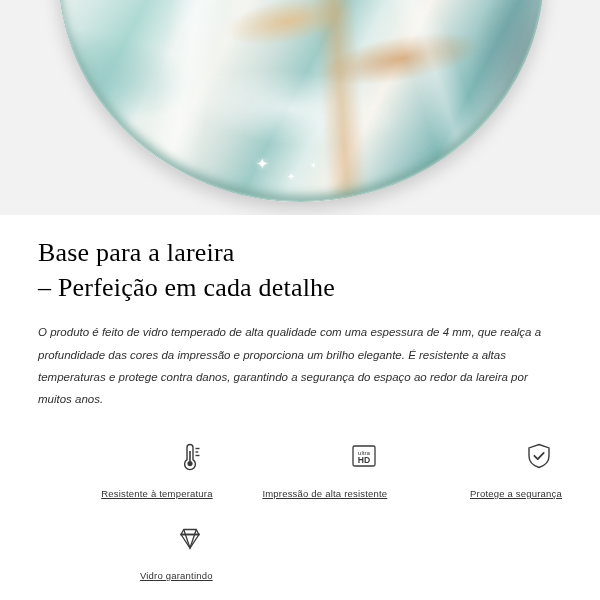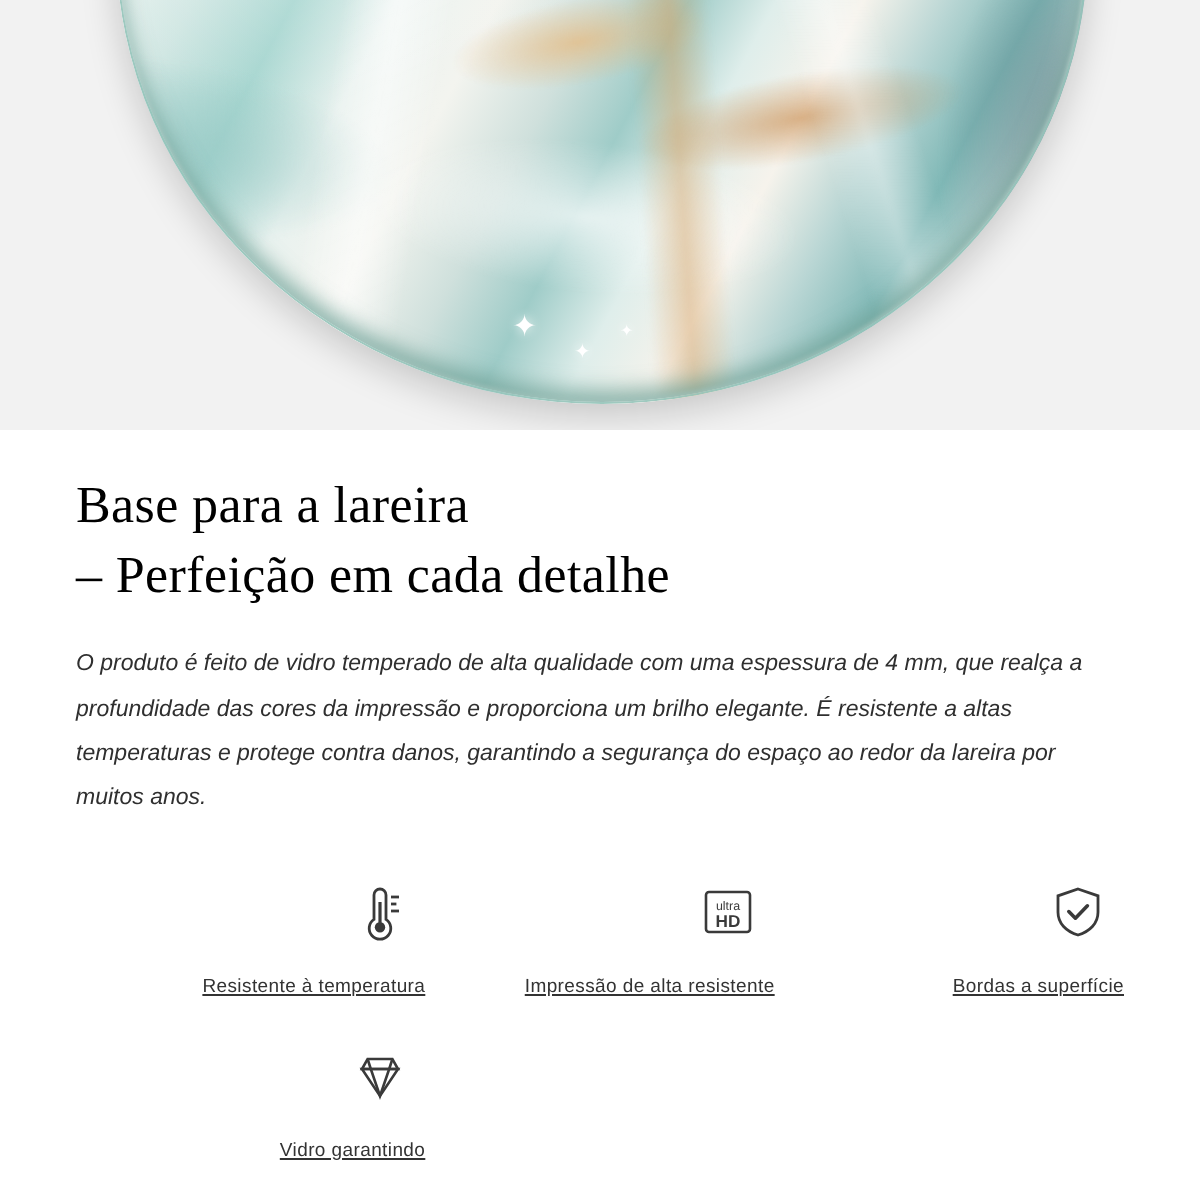--- a/index.html
+++ b/index.html
@@ -246,21 +246,21 @@
         <div class="feature-label">Impressão de alta resistente</div>
       </div>
 
       <div class="feature">
         <div class="feature-icon">
           <svg width="40" height="40" viewBox="0 0 40 40" fill="none" stroke="currentColor" stroke-width="1.4">
             <path d="M20 8.5l10 3.4v8.2c0 5.6-4.1 9.6-10 11.4-5.9-1.8-10-5.8-10-11.4v-8.2L20 8.5z"></path>
             <path d="M15.4 19.8l3.3 3.3 6-6.2" stroke-width="1.8" stroke-linecap="round" stroke-linejoin="round"></path>
           </svg>
         </div>
-        <div class="feature-label">Bordas a superfície</div>
+        <div class="feature-label">Protege a segurança</div>
       </div>
 
       <div class="feature">
         <div class="feature-icon">
           <svg width="40" height="40" viewBox="0 0 40 40" fill="none" stroke="currentColor" stroke-width="1.3">
             <path d="M11 16.5h18L20 30 11 16.5z"></path>
             <path d="M13.8 11.5h12.4l2.8 5H11l2.8-5z"></path>
             <path d="M13.8 11.5l1.6 5M26.2 11.5l-1.6 5M15.4 16.5L20 30l4.6-13.5"></path>
           </svg>
         </div>

